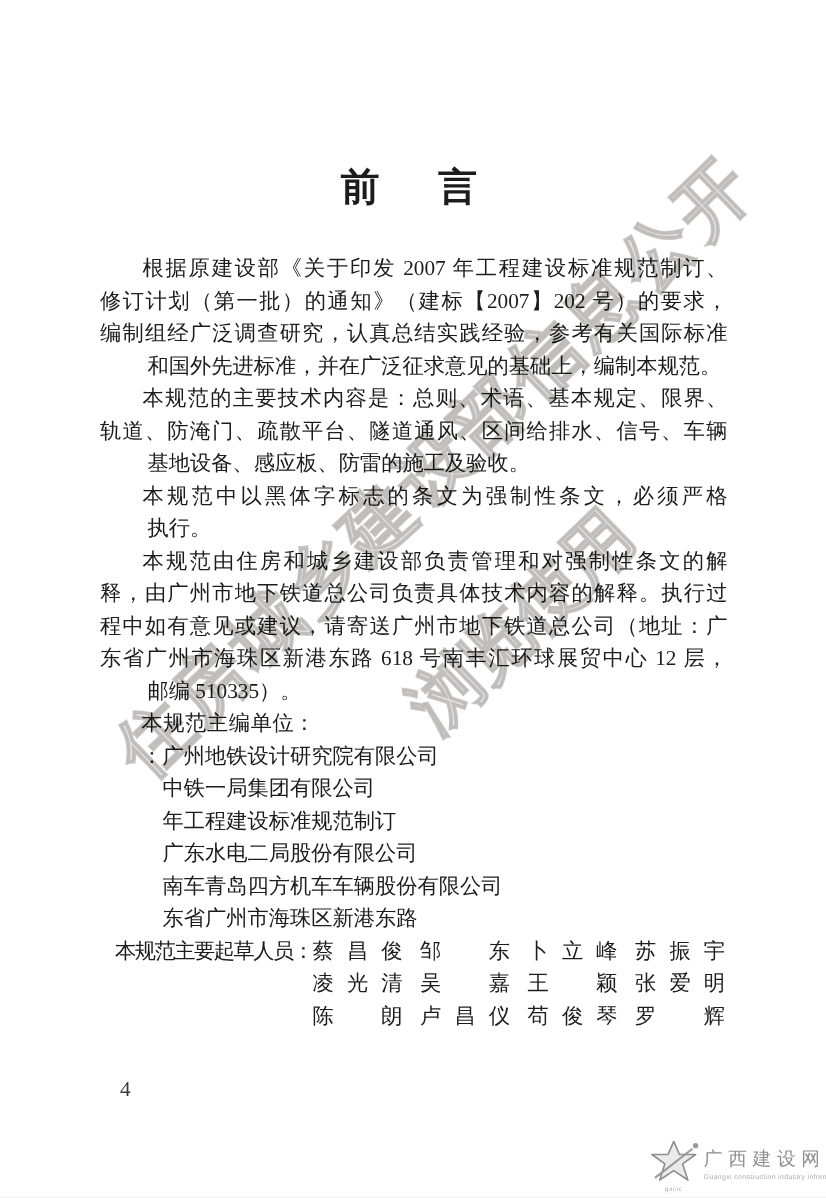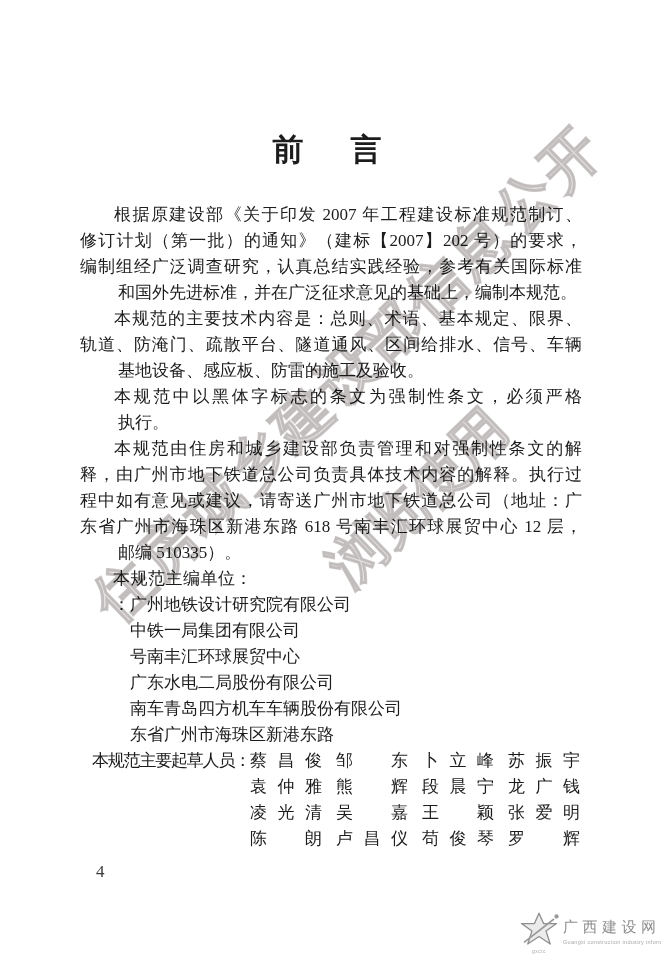--- a/index.html
+++ b/index.html
@@ -93,35 +93,32 @@
     <div class="unit-row">
       <span class="unit-label">本规范主编单位</span>
         <span class="colon">：</span>
     </div>
 
     <div class="unit-row">
         <span class="colon">：</span>
       <div class="unit-values">
         <div>广州地铁设计研究院有限公司</div>
         <div>中铁一局集团有限公司</div>
-        <div>号南丰汇环球展贸中心</div>
+        <div>年工程建设标准规范制订</div>
         <div>广东水电二局股份有限公司</div>
         <div>南车青岛四方机车车辆股份有限公司</div>
         <div>东省广州市海珠区新港东路</div>
       </div>
     </div>
 
     <div class="drafters">
       <span class="drafters-label"><span>本规范主要起草人员</span><span>：</span></span>
       <div class="names">
         <div class="names-row">
           <span class="name">蔡昌俊</span><span class="name">邹东</span><span class="name">卜立峰</span><span class="name">苏振宇</span>
-        </div>
-        <div class="names-row">
-          <span class="name">袁仲雅</span><span class="name">熊辉</span><span class="name">段晨宁</span><span class="name">龙广钱</span>
         </div>
         <div class="names-row">
           <span class="name">凌光清</span><span class="name">吴嘉</span><span class="name">王颖</span><span class="name">张爱明</span>
         </div>
         <div class="names-row">
           <span class="name">陈朗</span><span class="name">卢昌仪</span><span class="name">苟俊琴</span><span class="name">罗辉</span>
         </div>
       </div>
     </div>
 

